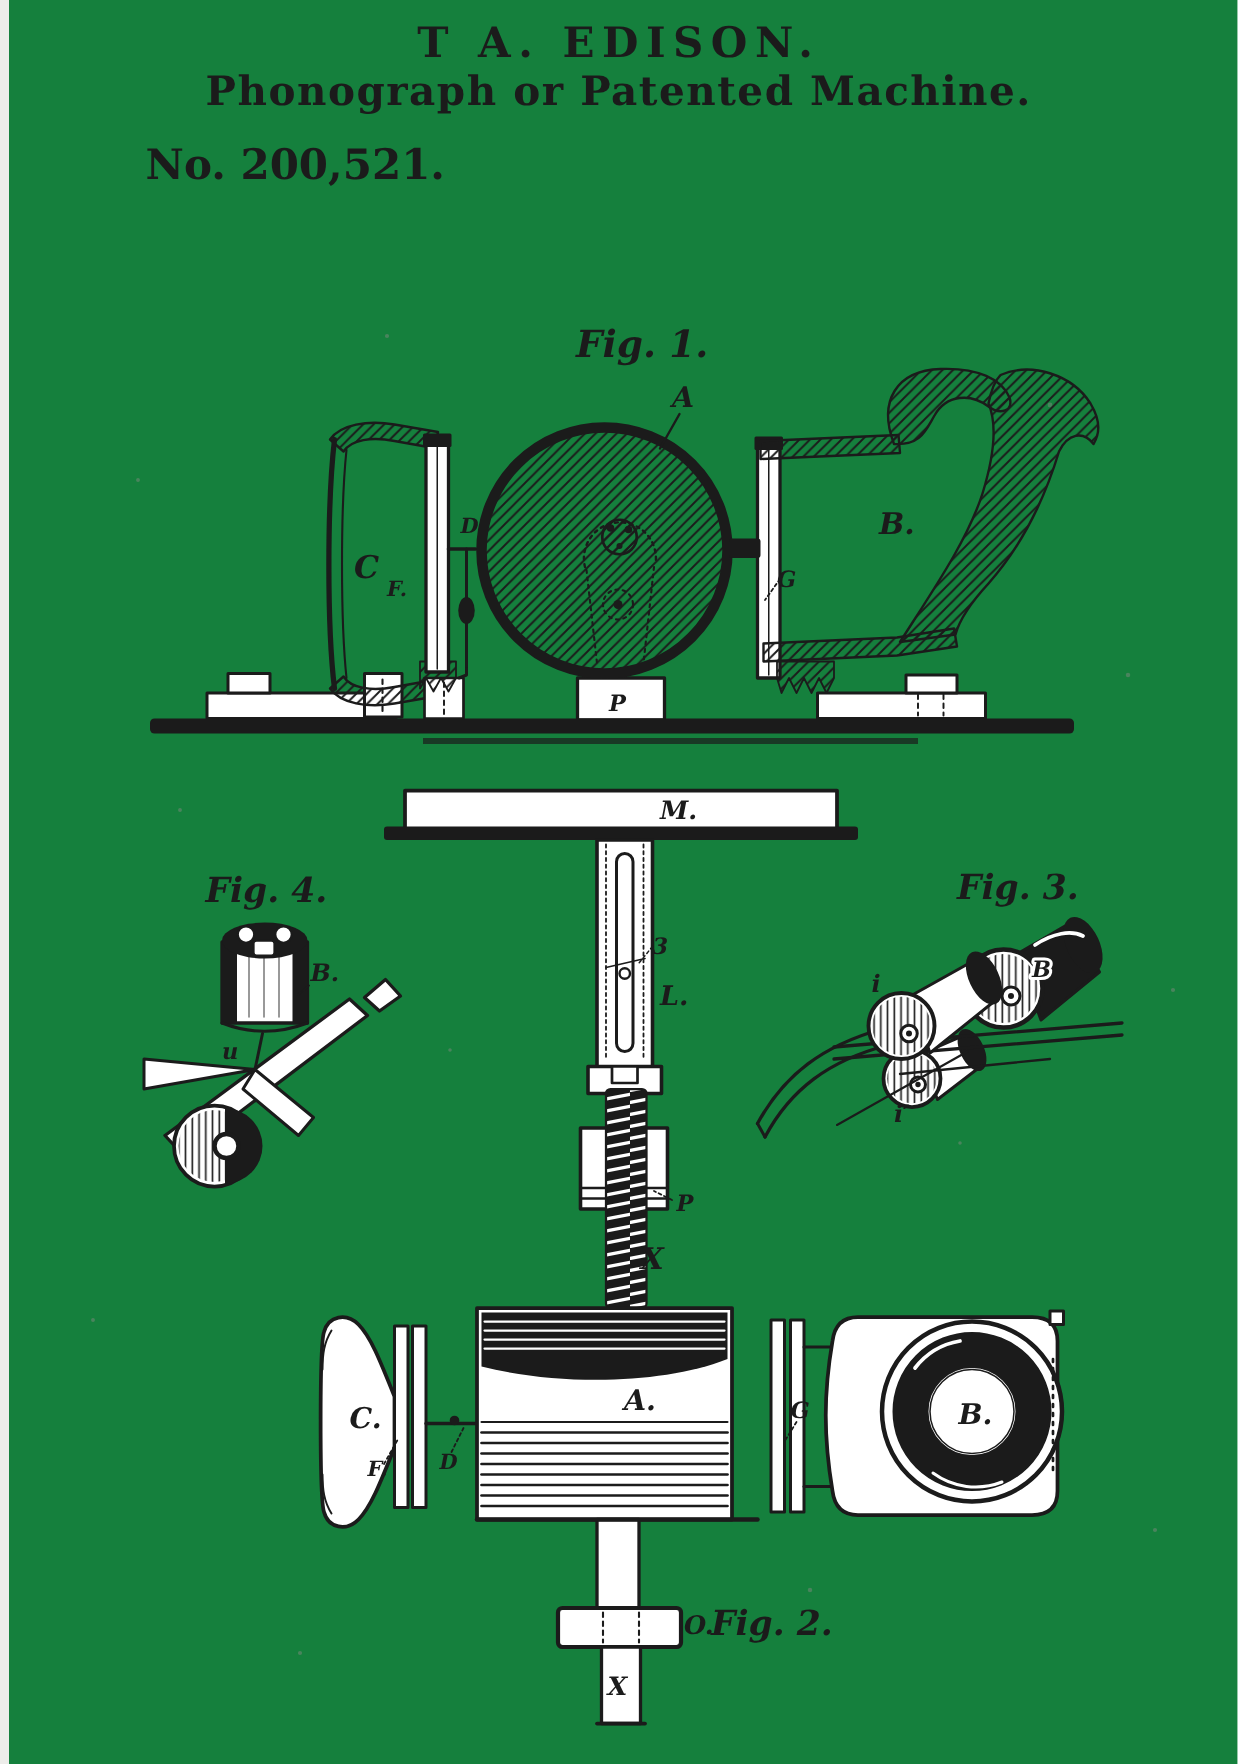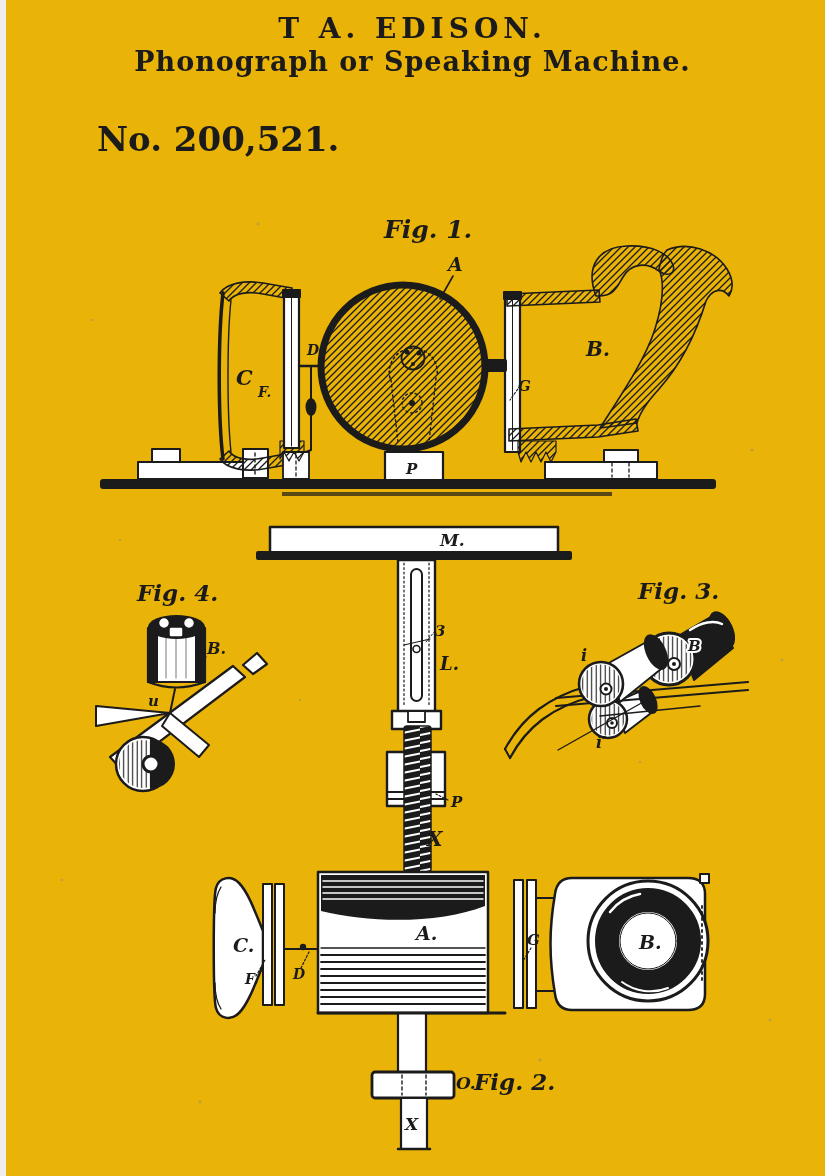--- a/index.html
+++ b/index.html
@@ -1,35 +1,35 @@
 <!DOCTYPE html>
 <html><head>
 <meta charset="utf-8">
 <style>
   html,body{margin:0;padding:0;background:#ffffff;}
-  .page{position:relative;width:825px;height:1176px;background:#eab308;overflow:hidden;
+  .page{position:relative;width:825px;height:1176px;background:#15803d;overflow:hidden;
         font-family:"DejaVu Serif","Liberation Serif",serif;}
   .hdr-line{position:absolute;width:100%;text-align:center;font-weight:bold;color:#1b1b1b;}
   #t1{top:12px;font-size:28px;letter-spacing:5px;}
   #t2{top:46px;font-size:27px;letter-spacing:1px;}
-  .hdr-item{position:absolute;font-weight:bold;font-size:34px;color:#1b1b1b;white-space:nowrap;margin-top:26px;}
+  .hdr-item{position:absolute;font-weight:bold;font-size:28px;color:#1b1b1b;white-space:nowrap;}
   #pn{left:97px;top:93px;}
   #pd{left:418px;top:93px;}
   svg.art{position:absolute;left:0;top:0;}
   .lb{font-family:"DejaVu Serif","Liberation Serif",serif;font-style:italic;font-weight:bold;
       fill:#1b1b1b;stroke:none;}
   .halo{paint-order:stroke;stroke:#ffffff;stroke-width:4px;}
 </style>
 </head>
 <body>
 
 <div class="page">
 
   <div class="hdr-line" id="t1">T A. EDISON.</div>
-  <div class="hdr-line" id="t2">Phonograph or Speaking Machine.</div>
+  <div class="hdr-line" id="t2">Phonograph or Patented Machine.</div>
   <span class="hdr-item" id="pn">No. 200,521.</span>
 
   <svg class="art" width="825" height="1176" viewBox="0 0 825 1176" stroke="#1b1b1b" fill="none" stroke-linecap="round" stroke-linejoin="round">
     <defs>
       <pattern id="hz" width="7" height="7" patternUnits="userSpaceOnUse">
         <path d="M0 7 L7 0 M-1.75 1.75 L1.75 -1.75 M5.25 8.75 L8.75 5.25" stroke="#1b1b1b" stroke-width="1.3"></path>
       </pattern>
       <pattern id="vl" width="4.5" height="4.5" patternUnits="userSpaceOnUse">
         <path d="M2.2 -1 V6" stroke="#1b1b1b" stroke-width="1.1"></path>
       </pattern>

